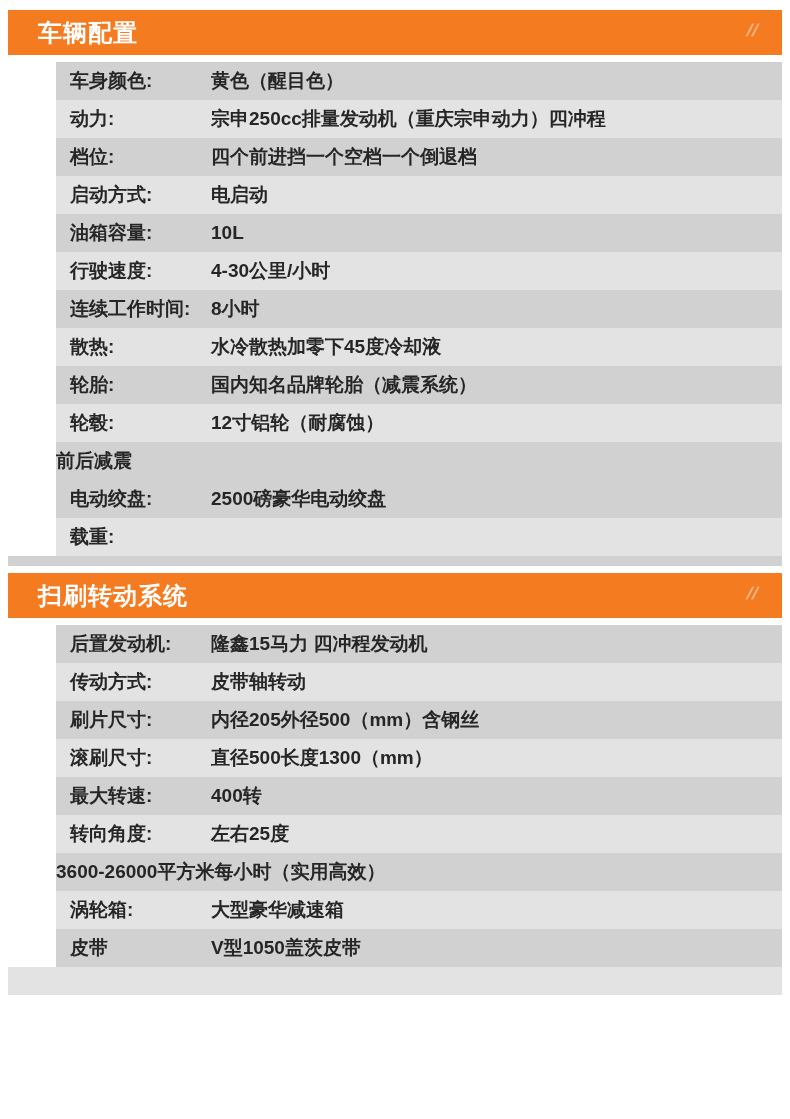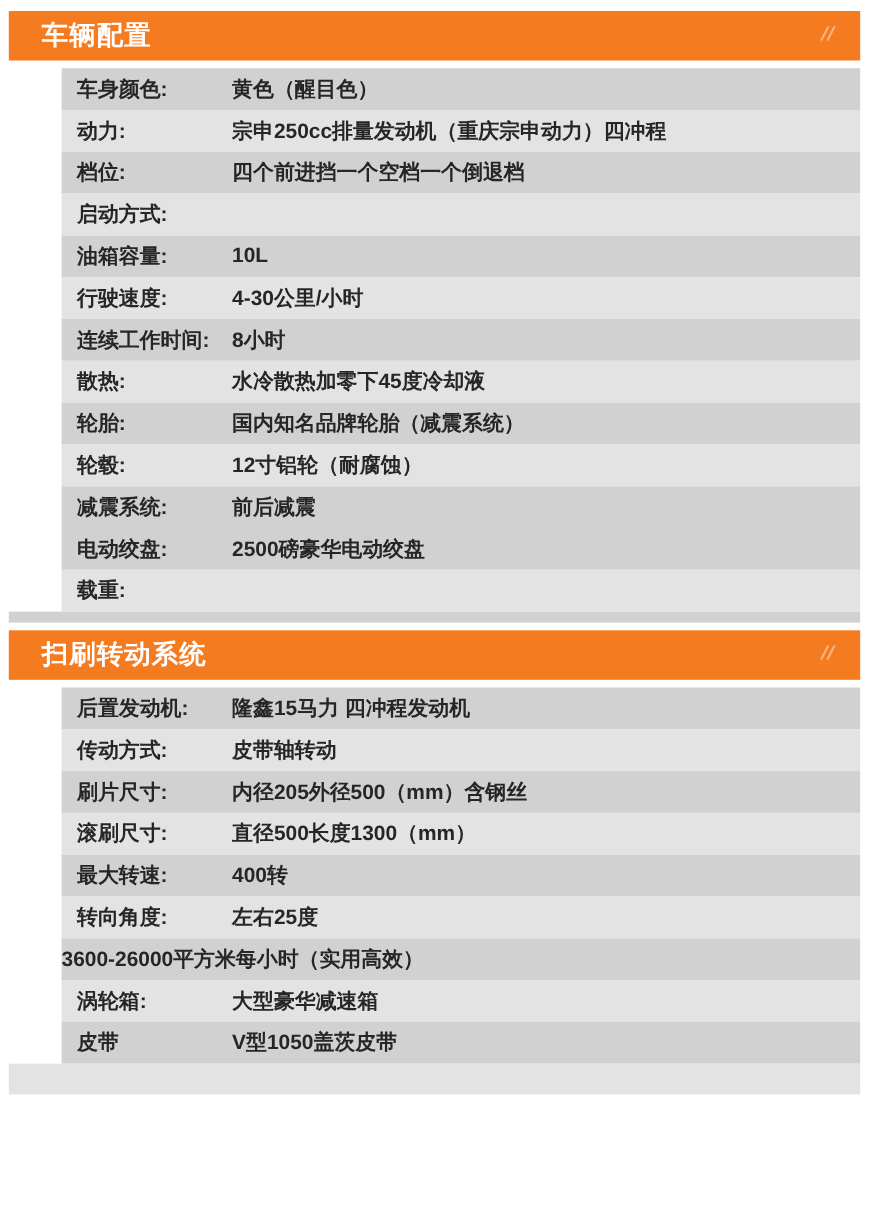--- a/index.html
+++ b/index.html
@@ -19,22 +19,22 @@
   .spec-section + .spec-section { margin-top: 7px; }
 
   .section-header {
     position: relative;
     height: 45px;
     background: var(--accent, #f57b20);
     display: flex;
     align-items: center;
   }
   .section-title {
-    margin: 16px;
-    padding-left: 14px;
+    margin: 0;
+    padding-left: 30px;
     color: var(--header-text, #ffffff);
     font-size: 24px;
     font-weight: 700;
     letter-spacing: 1px;
     line-height: 1;
   }
   .slashes {
     position: absolute;
     right: 24px;
     top: 50%;
@@ -90,20 +90,21 @@
         <div class="row light">
     <span class="spec-label">动力:</span>
     <span class="spec-value">宗申250cc排量发动机（重庆宗申动力）四冲程</span>
   </div>
         <div class="row dark">
     <span class="spec-label">档位:</span>
     <span class="spec-value">四个前进挡一个空档一个倒退档</span>
   </div>
         <div class="row light">
     <span class="spec-label">启动方式:</span>
+    <span class="spec-value">电启动</span>
   </div>
         <div class="row dark">
     <span class="spec-label">油箱容量:</span>
     <span class="spec-value">10L</span>
   </div>
         <div class="row light">
     <span class="spec-label">行驶速度:</span>
     <span class="spec-value">4-30公里/小时</span>
   </div>
         <div class="row dark">
@@ -116,21 +117,20 @@
   </div>
         <div class="row dark">
     <span class="spec-label">轮胎:</span>
     <span class="spec-value">国内知名品牌轮胎（减震系统）</span>
   </div>
         <div class="row light">
     <span class="spec-label">轮毂:</span>
     <span class="spec-value">12寸铝轮（耐腐蚀）</span>
   </div>
         <div class="row dark">
-    <span class="spec-label">减震系统:</span>
     <span class="spec-value">前后减震</span>
   </div>
         <div class="row dark">
     <span class="spec-label">电动绞盘:</span>
     <span class="spec-value">2500磅豪华电动绞盘</span>
   </div>
         <div class="row light">
     <span class="spec-label">载重:</span>
   </div>
       </div>

